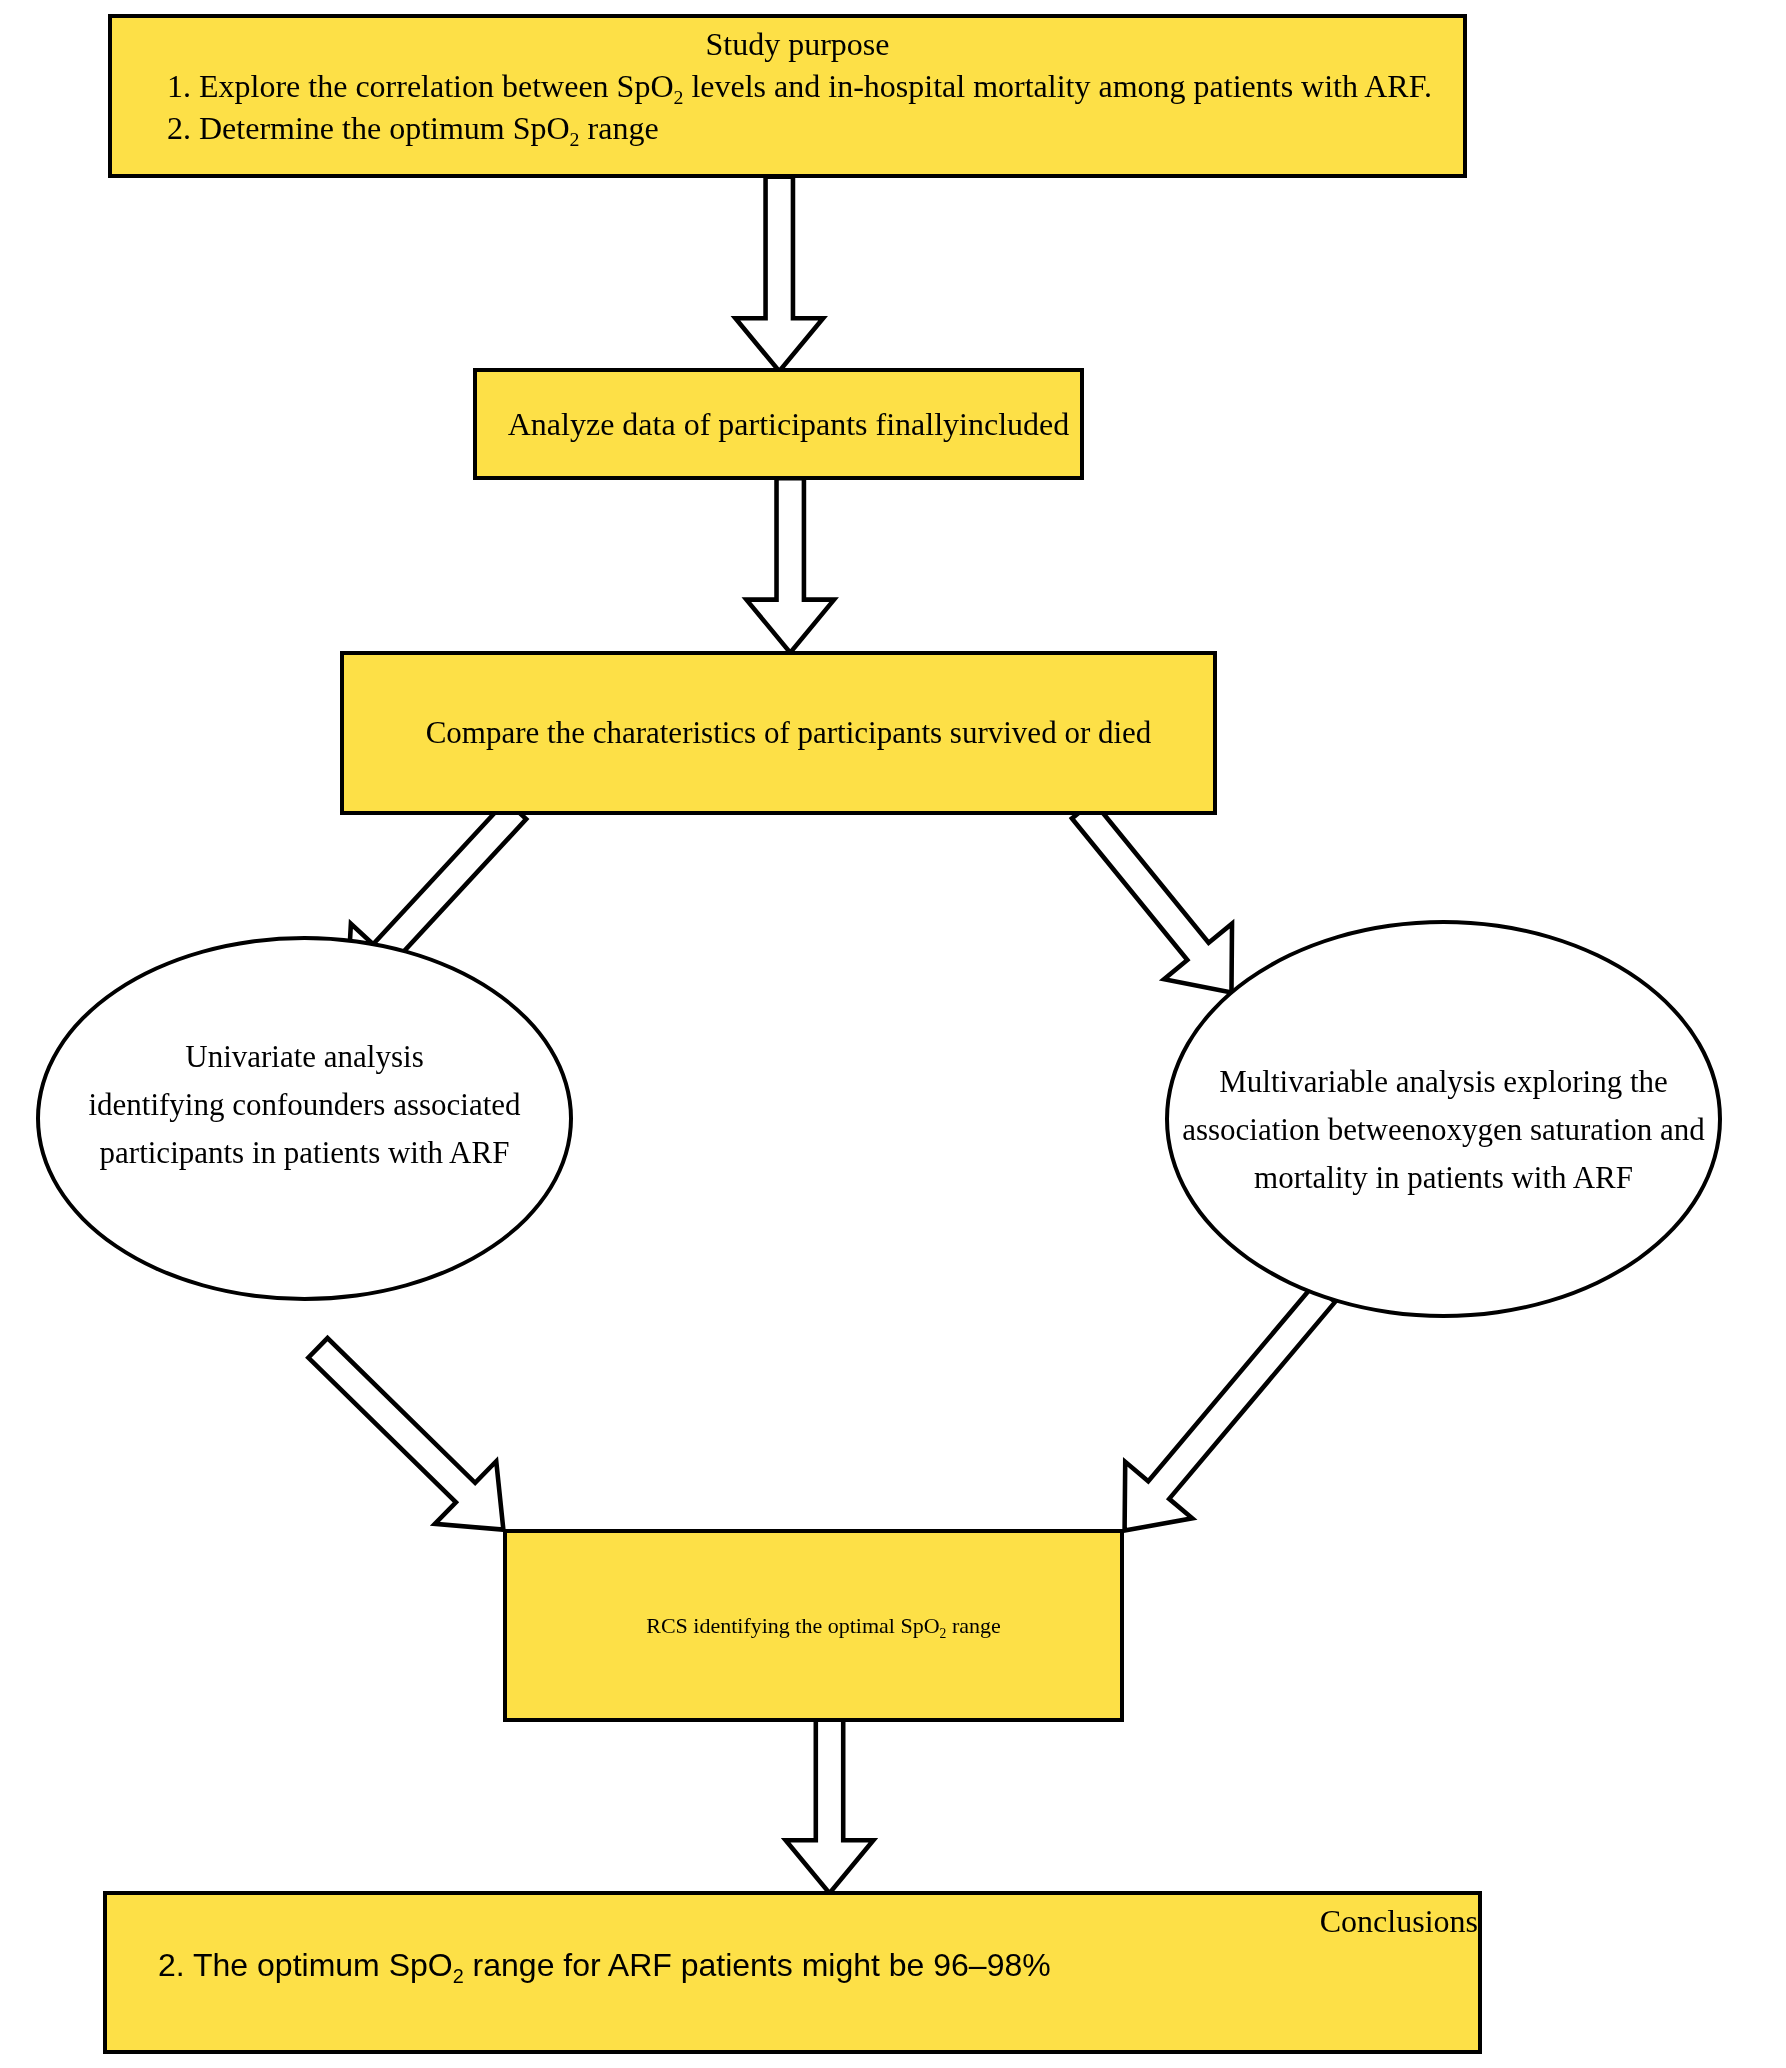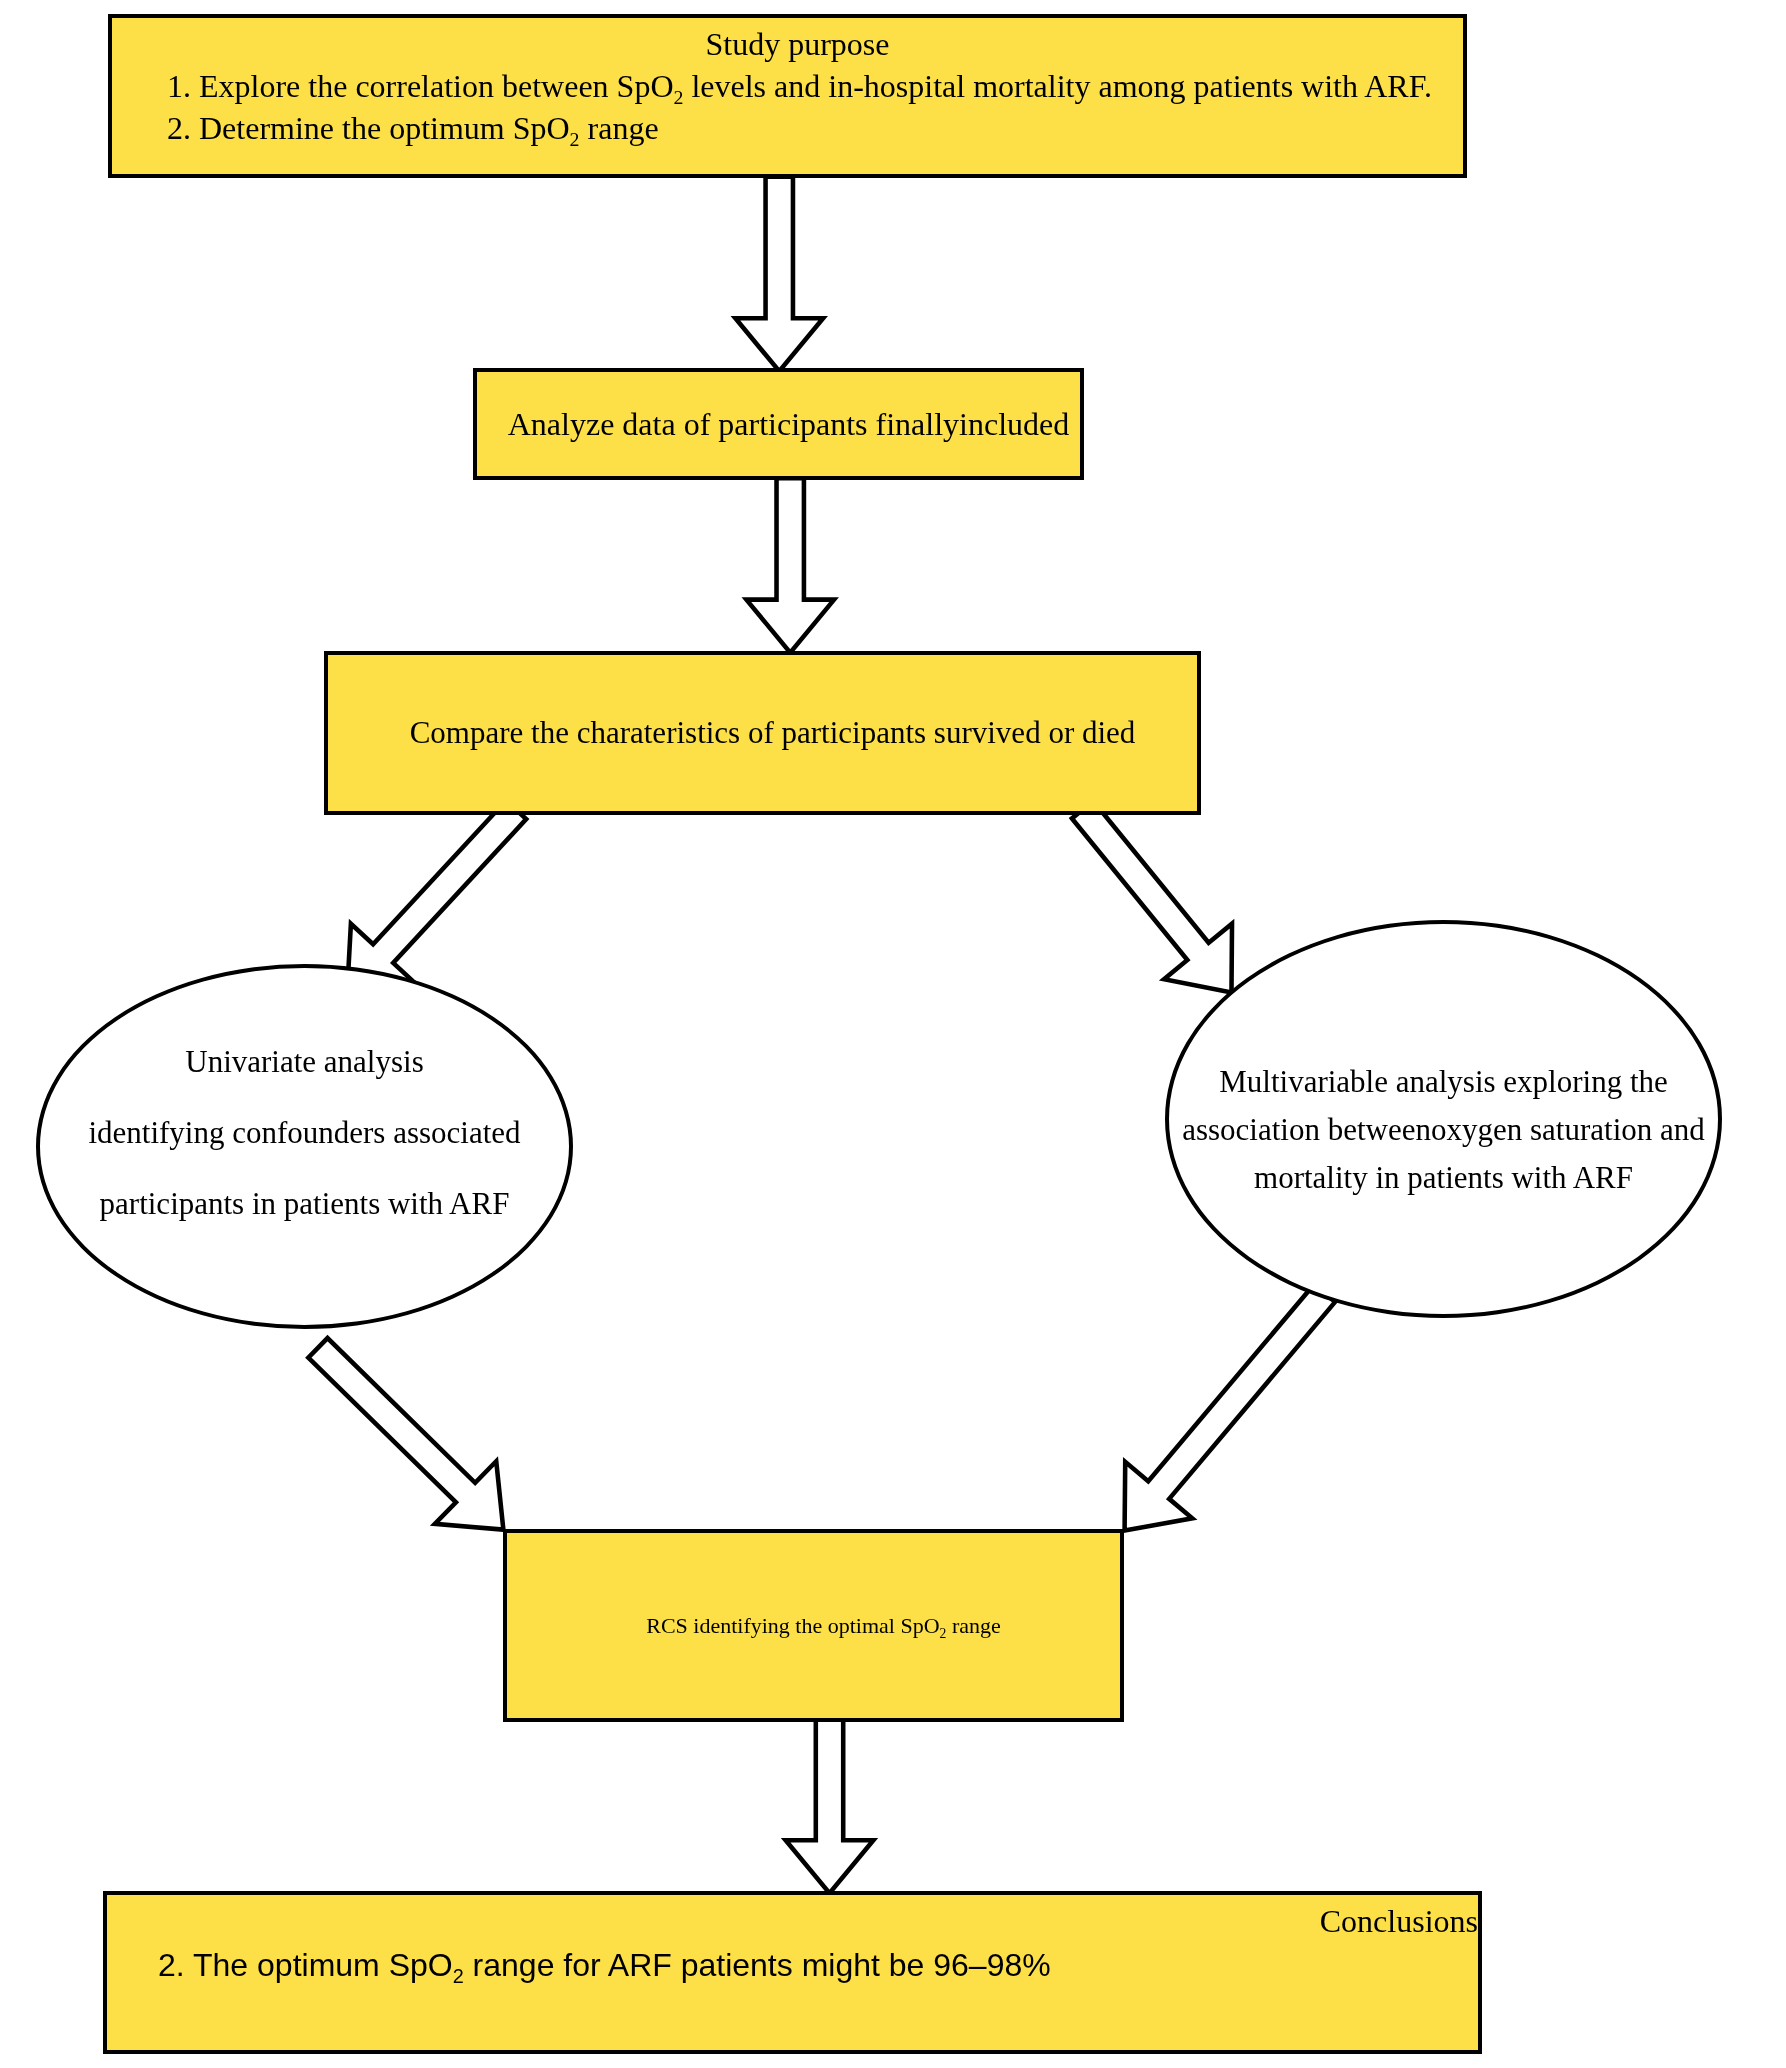--- a/index.html
+++ b/index.html
@@ -26,24 +26,24 @@
 
   
   #study-box{left:108px;top:13.7px;width:1359px;height:164px;font-size:32px;padding-top:5.5px;}
   #study-box .title{text-align:center;line-height:42px;}
   #study-box .item{padding-left:35px;line-height:42px;white-space:nowrap;}
 
   
   #analyze-box{left:473px;top:368px;width:611px;height:112px;font-size:32px;line-height:44px;}
 
   
-  #compare-box{left:324px;top:651px;width:877px;height:164px;font-size:31px;white-space:nowrap;}
+  #compare-box{left:340px;top:651px;width:877px;height:164px;font-size:31px;white-space:nowrap;}
 
   
-  #univariate-ellipse{left:36px;top:964px;width:537px;height:365px;padding-bottom:27.4px;gap:23px;}
+  #univariate-ellipse{left:36px;top:936px;width:537px;height:365px;padding-bottom:27.4px;}
   #multivariable-ellipse{left:1165px;top:920px;width:557px;height:398px;padding-top:22px;}
 
   
   #rcs-box{left:503px;top:1529px;width:621px;height:193px;font-size:22px;white-space:nowrap;}
 
   
   #conclusions-box{left:103px;top:1891px;width:1379px;height:163px;font-size:32px;padding-top:5.5px;}
   #conclusions-box .title{text-align:right;line-height:40px;font-family:Liberation Serif, serif;}
   #conclusions-box .item{padding-left:31px;line-height:48px;white-space:nowrap;}
 </style>

